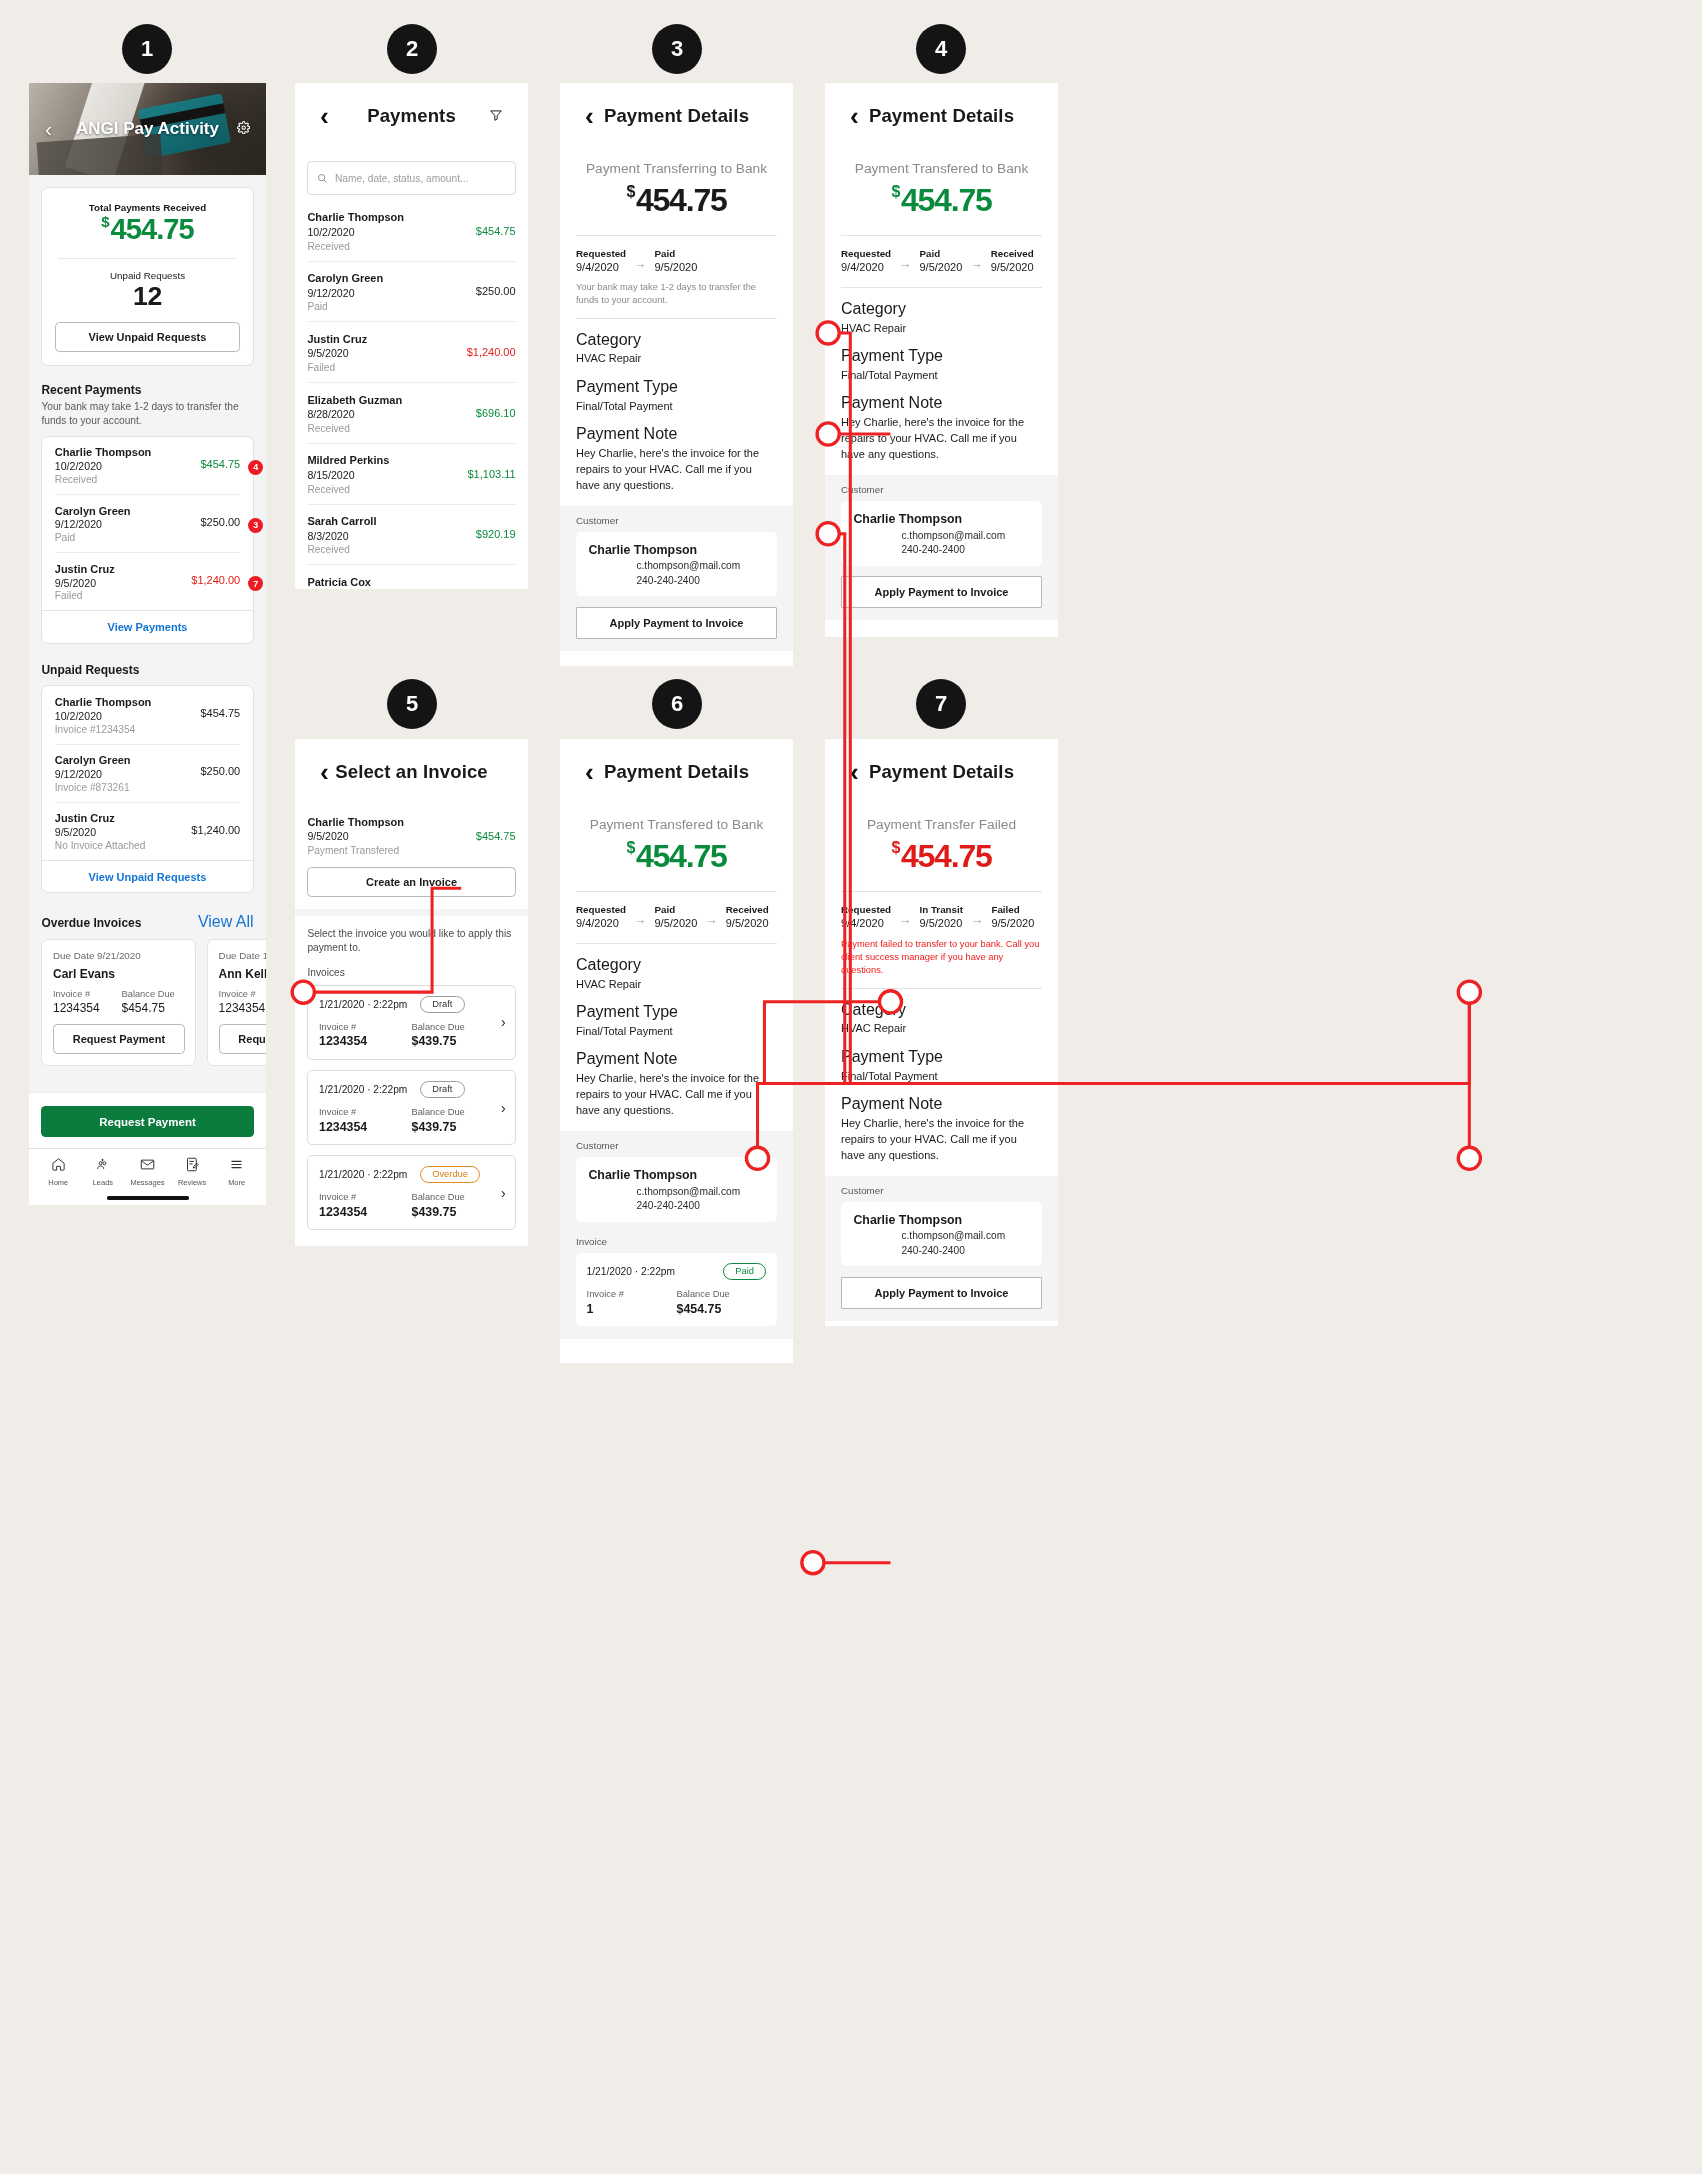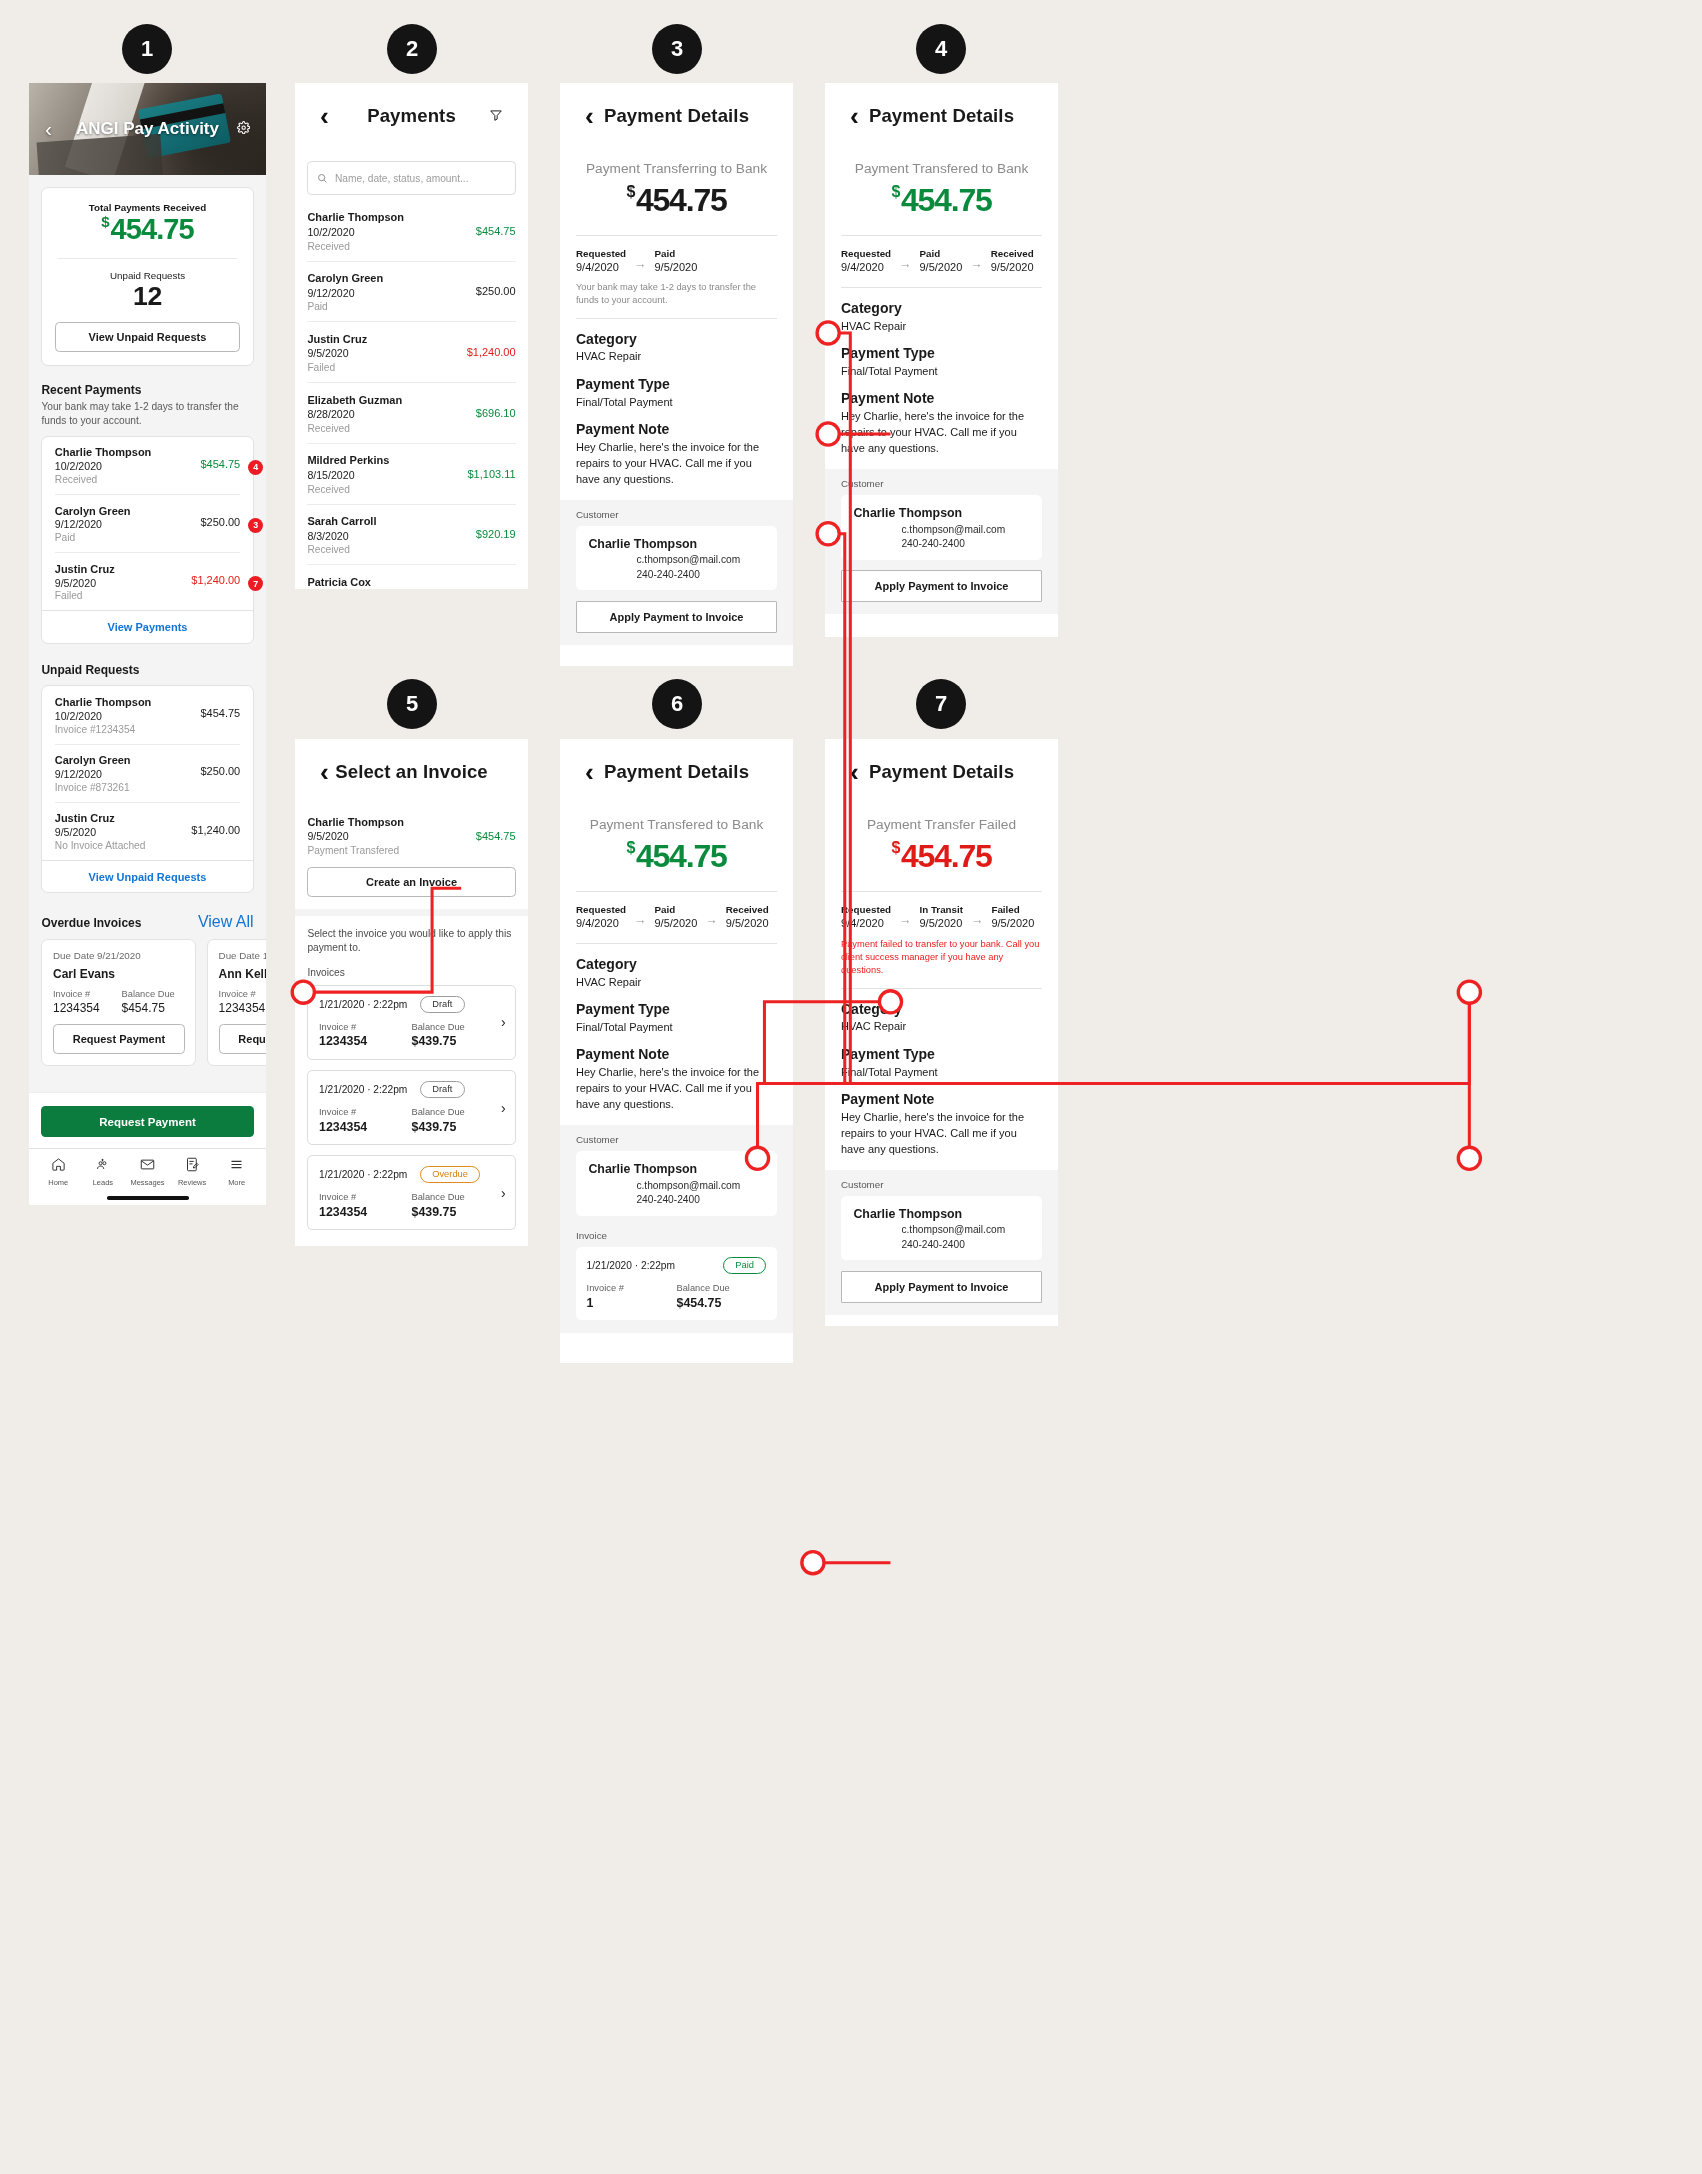--- a/index.html
+++ b/index.html
@@ -148,21 +148,21 @@
   .det-hero { text-align:center; padding: 12.4px 16px 0; }
   .det-status { font-size:13.7px; color:#8b8b8b; }
   .det-amount { font-size:32px; font-weight:bold; letter-spacing:-1.2px; margin-top:5.3px; }
   .det-amount .cur { font-size:16px; vertical-align:14px; margin-right:1.8px; }
   .timeline { display:flex; align-items:flex-end; padding: 0 16px; gap:0; }
   .tl-step { }
   .tl-step .k { font-size:9.8px; font-weight:bold; }
   .tl-step .v { font-size:11px; margin-top:1.8px; }
   .tl-arrow { font-size:12.4px; color:#999; margin: 0 8px 1.8px; }
   .field { padding: 0 16px; }
-  .field .k { font-size:14px; font-weight:bold; }
+  .field .k { font-size:16px; font-weight:normal; }
   .field .v { font-size:11px; margin-top:2.7px; line-height:1.45; }
   .cust-band { background:#f4f4f4; padding: 8.9px 16px 12.4px; }
   .cust-label { font-size:9.8px; color:#585858; }
   .cust-card { background:#fff; border-radius:5.3px; padding: 10.6px 12.4px; margin-top:6.2px; }
   .cust-card .nm { font-size:12.4px; font-weight:bold; }
   .cust-card .ln { font-size:10.2px; margin-top:3.5px; color:#2b2b2b;padding-left:48px; }
   .apply-btn {
     margin: 10.6px 16px 0; border:0.9px solid #b8b8b8; border-radius:1px; background:#fff;
     text-align:center; font-size:11px; font-weight:bold; padding: 8.9px 0;
   }

